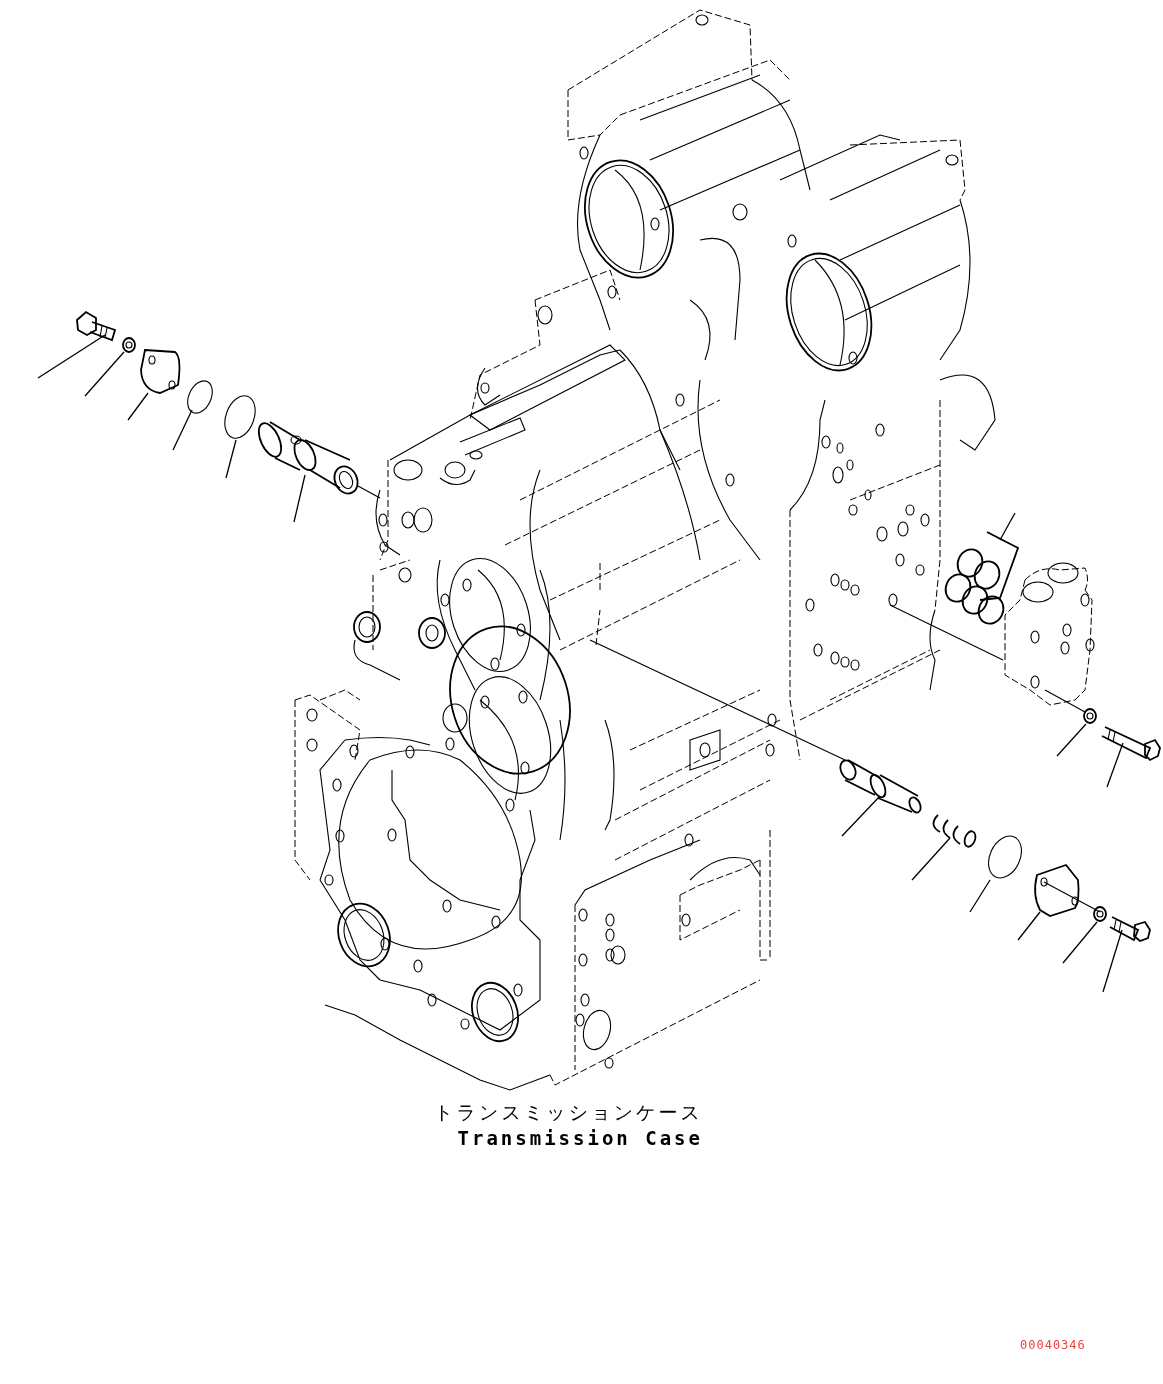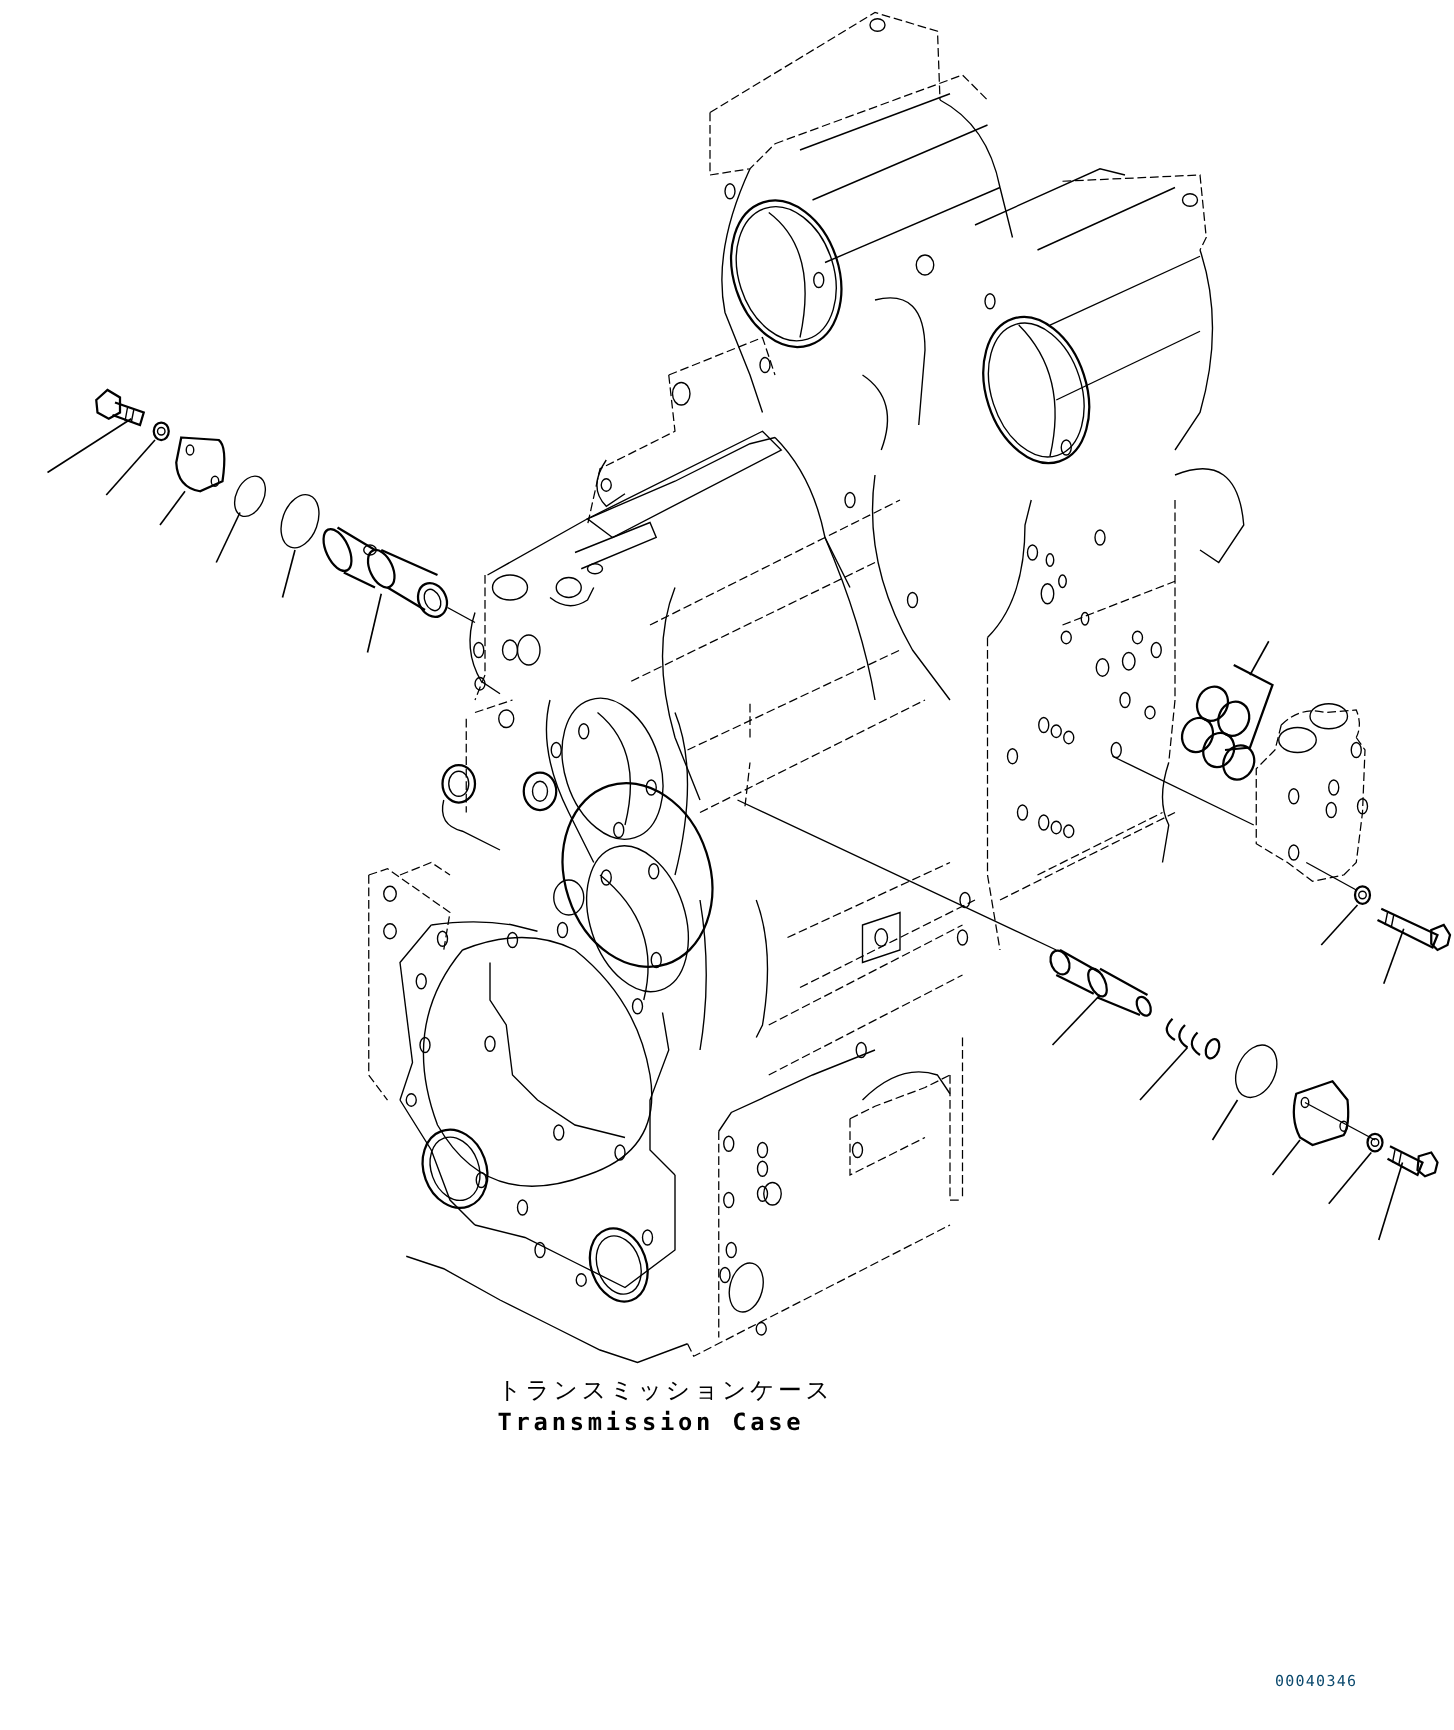--- a/index.html
+++ b/index.html
@@ -2,24 +2,24 @@
 <html><head>
 <meta charset="utf-8">
 <style>
   html,body{margin:0;padding:0;background:#ffffff;}
   body{width:1163px;height:1384px;position:relative;overflow:hidden;font-family:"DejaVu Sans Mono","Liberation Mono",monospace;}
   #diagram{position:absolute;left:0;top:0;width:1163px;height:1384px;}
   .ln{fill:none;stroke:#000;stroke-width:1.1;}
   .lnb{fill:none;stroke:#000;stroke-width:1.8;}
   .dash{fill:none;stroke:#000;stroke-width:1;stroke-dasharray:7 3;}
   .lead{fill:none;stroke:#000;stroke-width:1.3;}
-  .caption{position:absolute;left:398px;width:280px;text-align:left;color:#000;font-size:19px;letter-spacing:3px;line-height:24px;}
+  .caption{position:absolute;left:423px;width:280px;text-align:right;color:#000;font-size:19px;letter-spacing:3px;line-height:24px;}
   #caption-jp{top:1100px;}
   #caption-en{top:1126px;font-weight:bold;}
-  #drawing-number{position:absolute;left:1020px;top:1338px;font-size:12px;letter-spacing:1px;color:#0c4a6e;}
+  #drawing-number{position:absolute;left:1020px;top:1338px;font-size:12px;letter-spacing:1px;color:#ef4444;}
 </style>
 </head>
 <body>
 
 <svg id="diagram" viewBox="0 0 1163 1384" xmlns="http://www.w3.org/2000/svg">
 
   <g>
 
     <path class="dash" d="M568 90 L700 10 L750 25 L752 80"></path>
     <path class="dash" d="M568 90 L568 140 L600 135 L620 115"></path>

